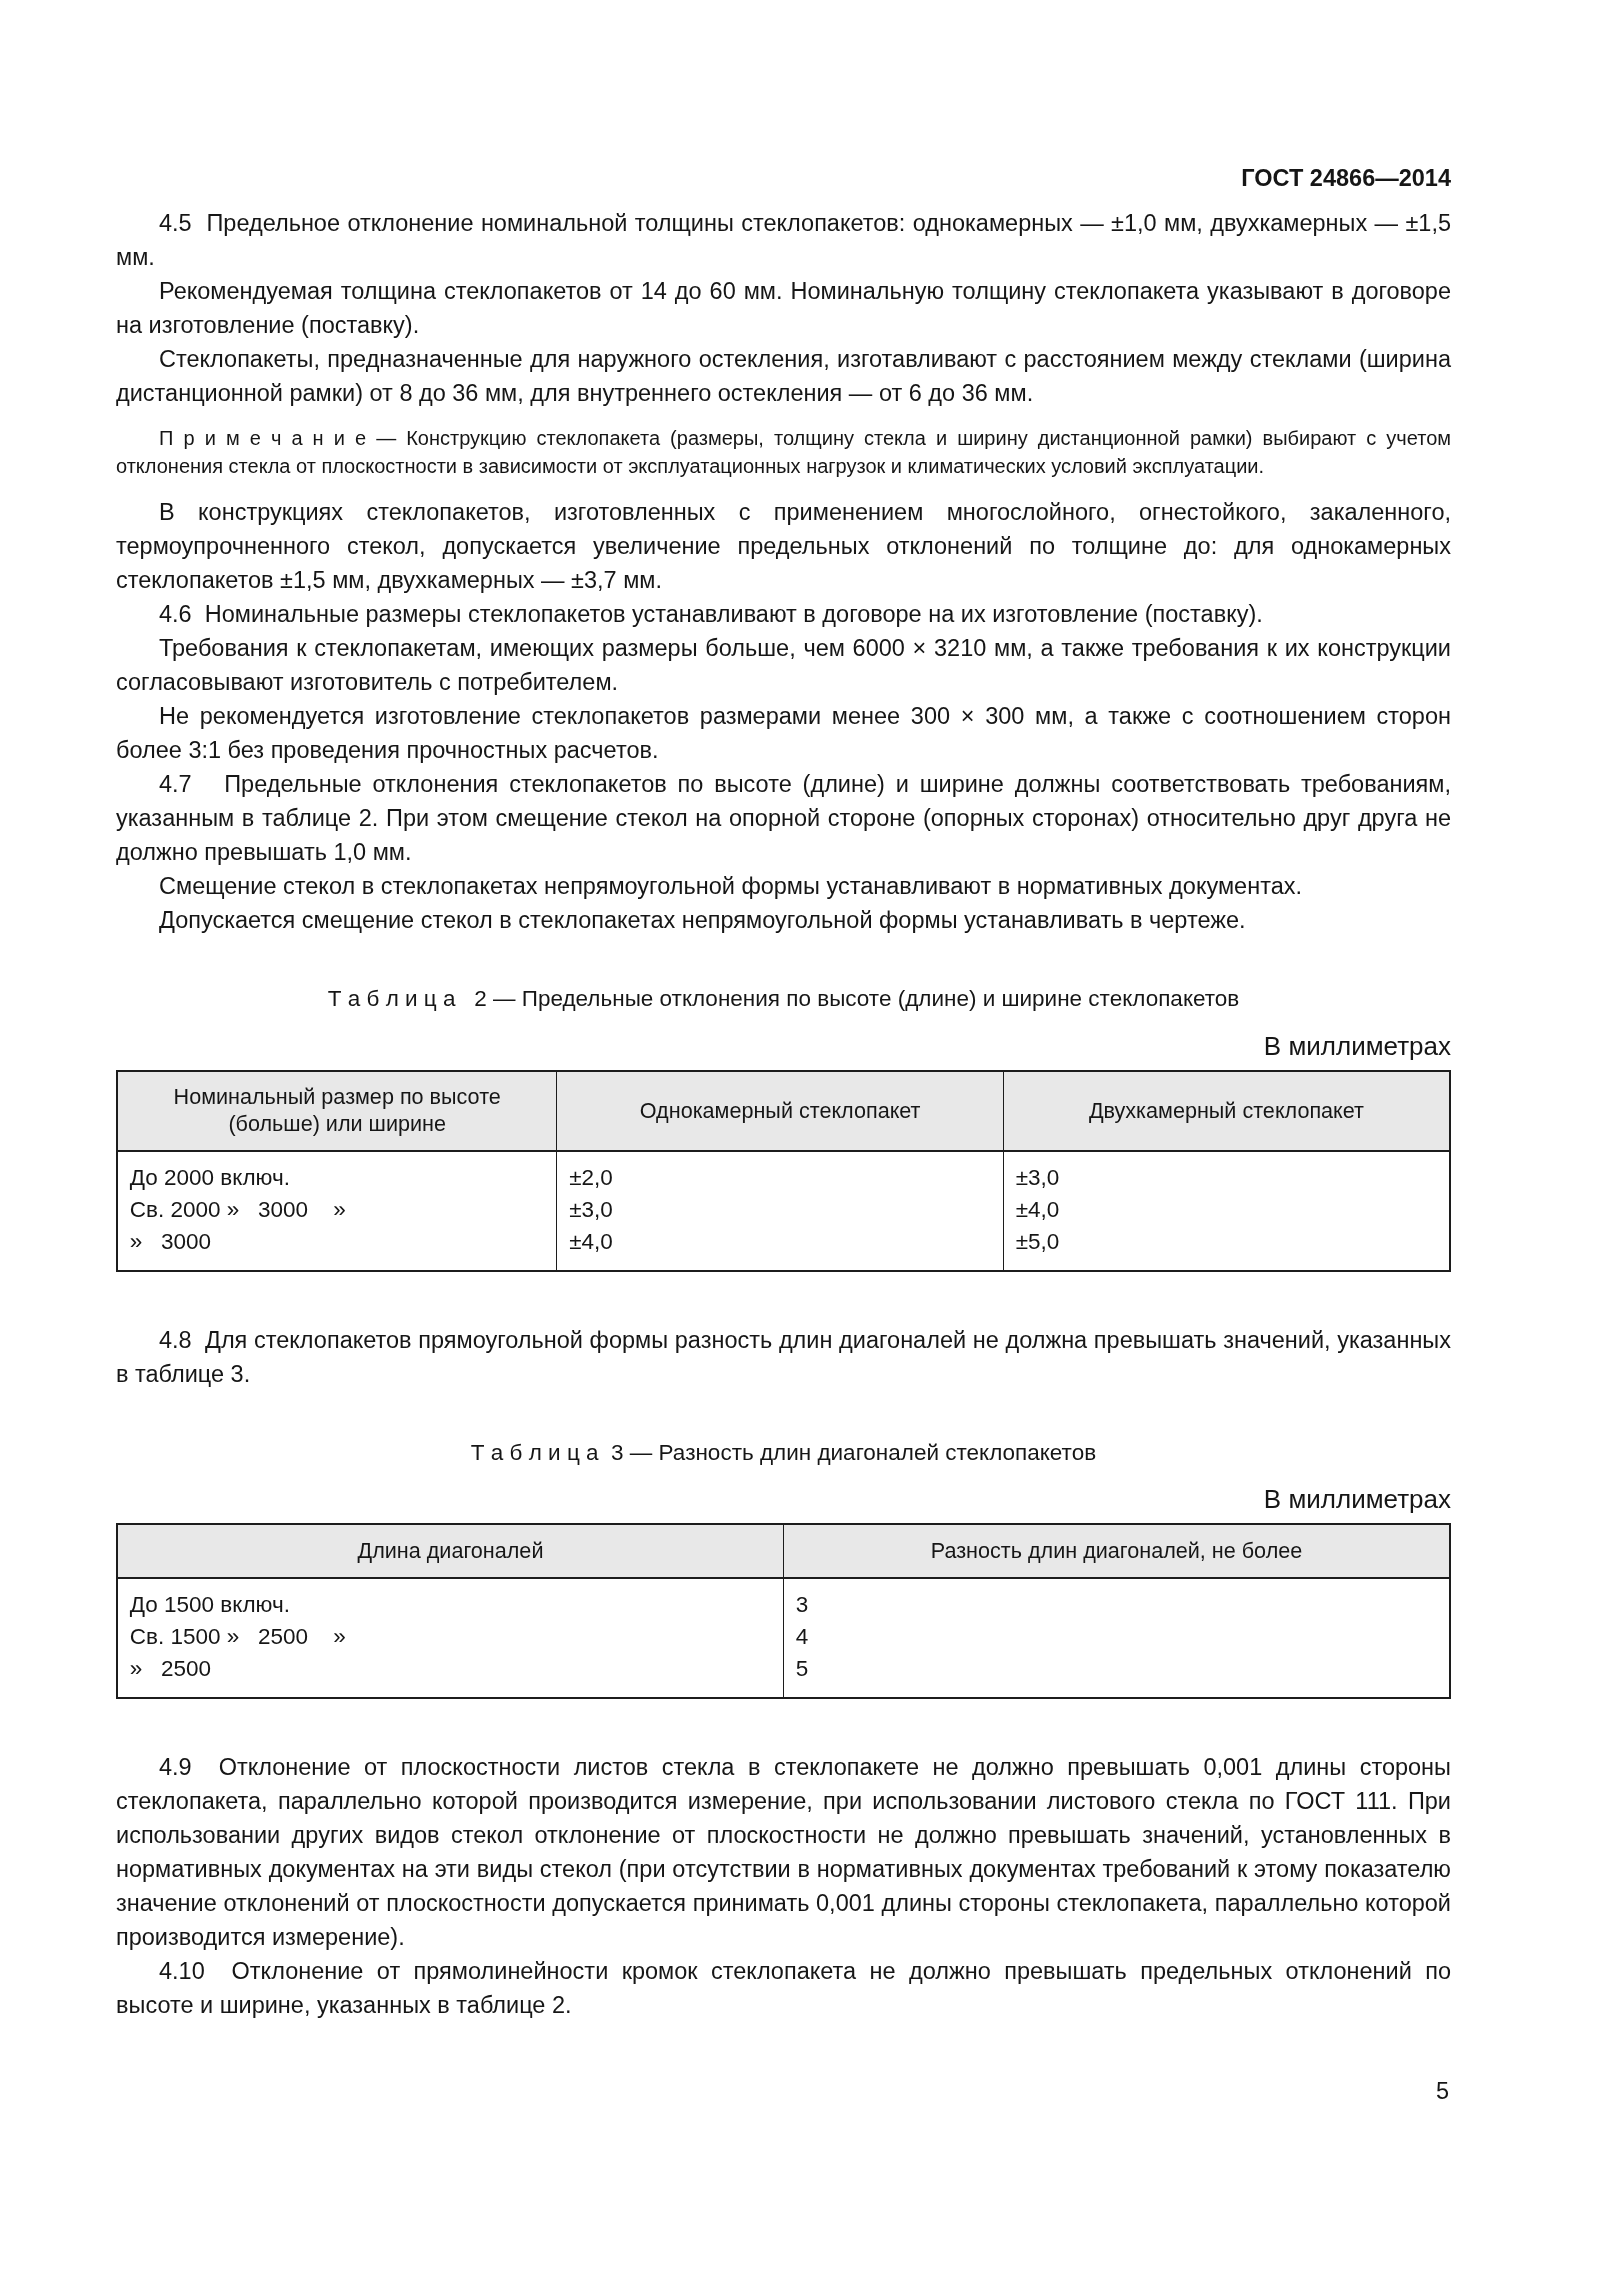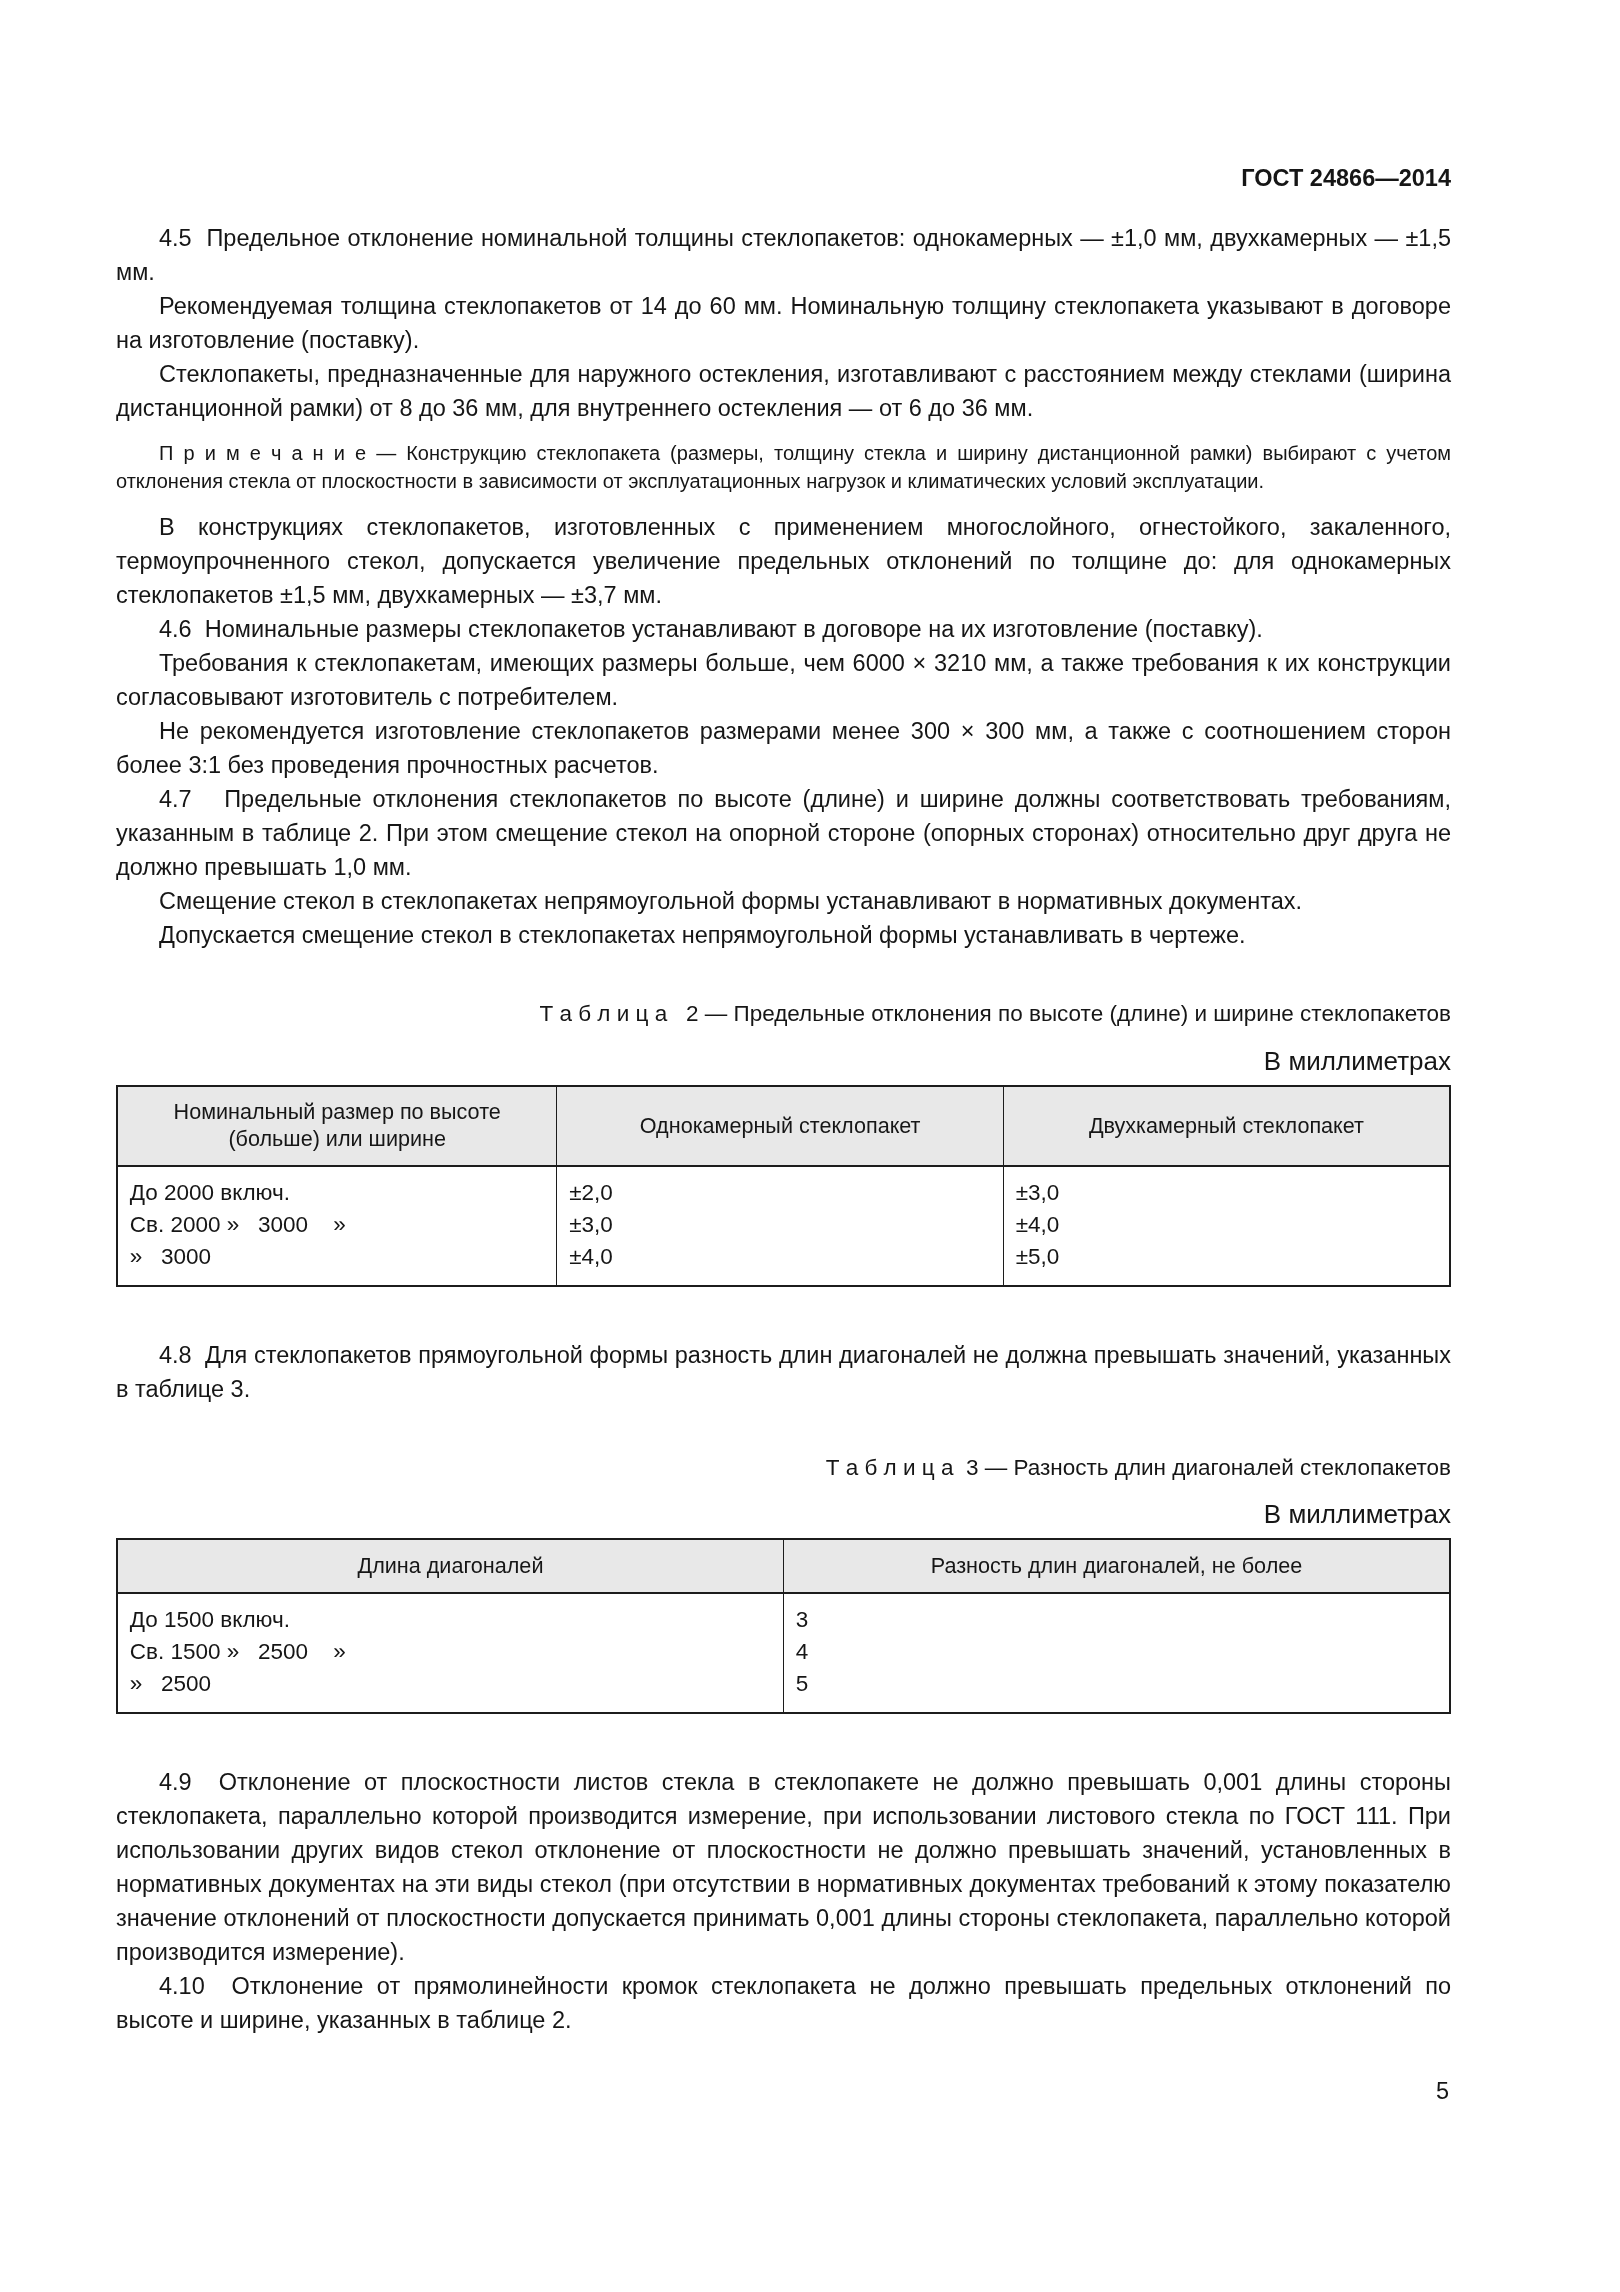--- a/index.html
+++ b/index.html
@@ -12,21 +12,21 @@
     width: 1620px;
     height: 2293px;
     box-sizing: border-box;
     background: #ffffff;
     color: #161616;
     font-family: "Liberation Sans", sans-serif;
     padding: 165px 169px 0 116px;
   }
   .doc-header {
     text-align: right;
-    margin-bottom: 29px;
+    margin-bottom: 14px;
   }
   .doc-number {
     font-weight: bold;
     font-size: 23.5px;
   }
   p { margin: 0; }
   .body {
     font-size: 23.5px;
     line-height: 34px;
     text-align: justify;
@@ -35,21 +35,21 @@
   .note {
     font-size: 20px;
     line-height: 28px;
     text-align: justify;
     text-indent: 43px;
     margin: 13.7px 0 15.7px;
   }
   .table-caption {
     font-size: 22.5px;
     line-height: 29px;
-    text-align: right;
+    text-align: center;
     margin-top: 47px;
   }
   .units {
     font-size: 26px;
     text-align: right;
     margin: 17.6px 0 7.8px;
   }
   table.gost-table {
     width: 100%;
     border-collapse: collapse;

